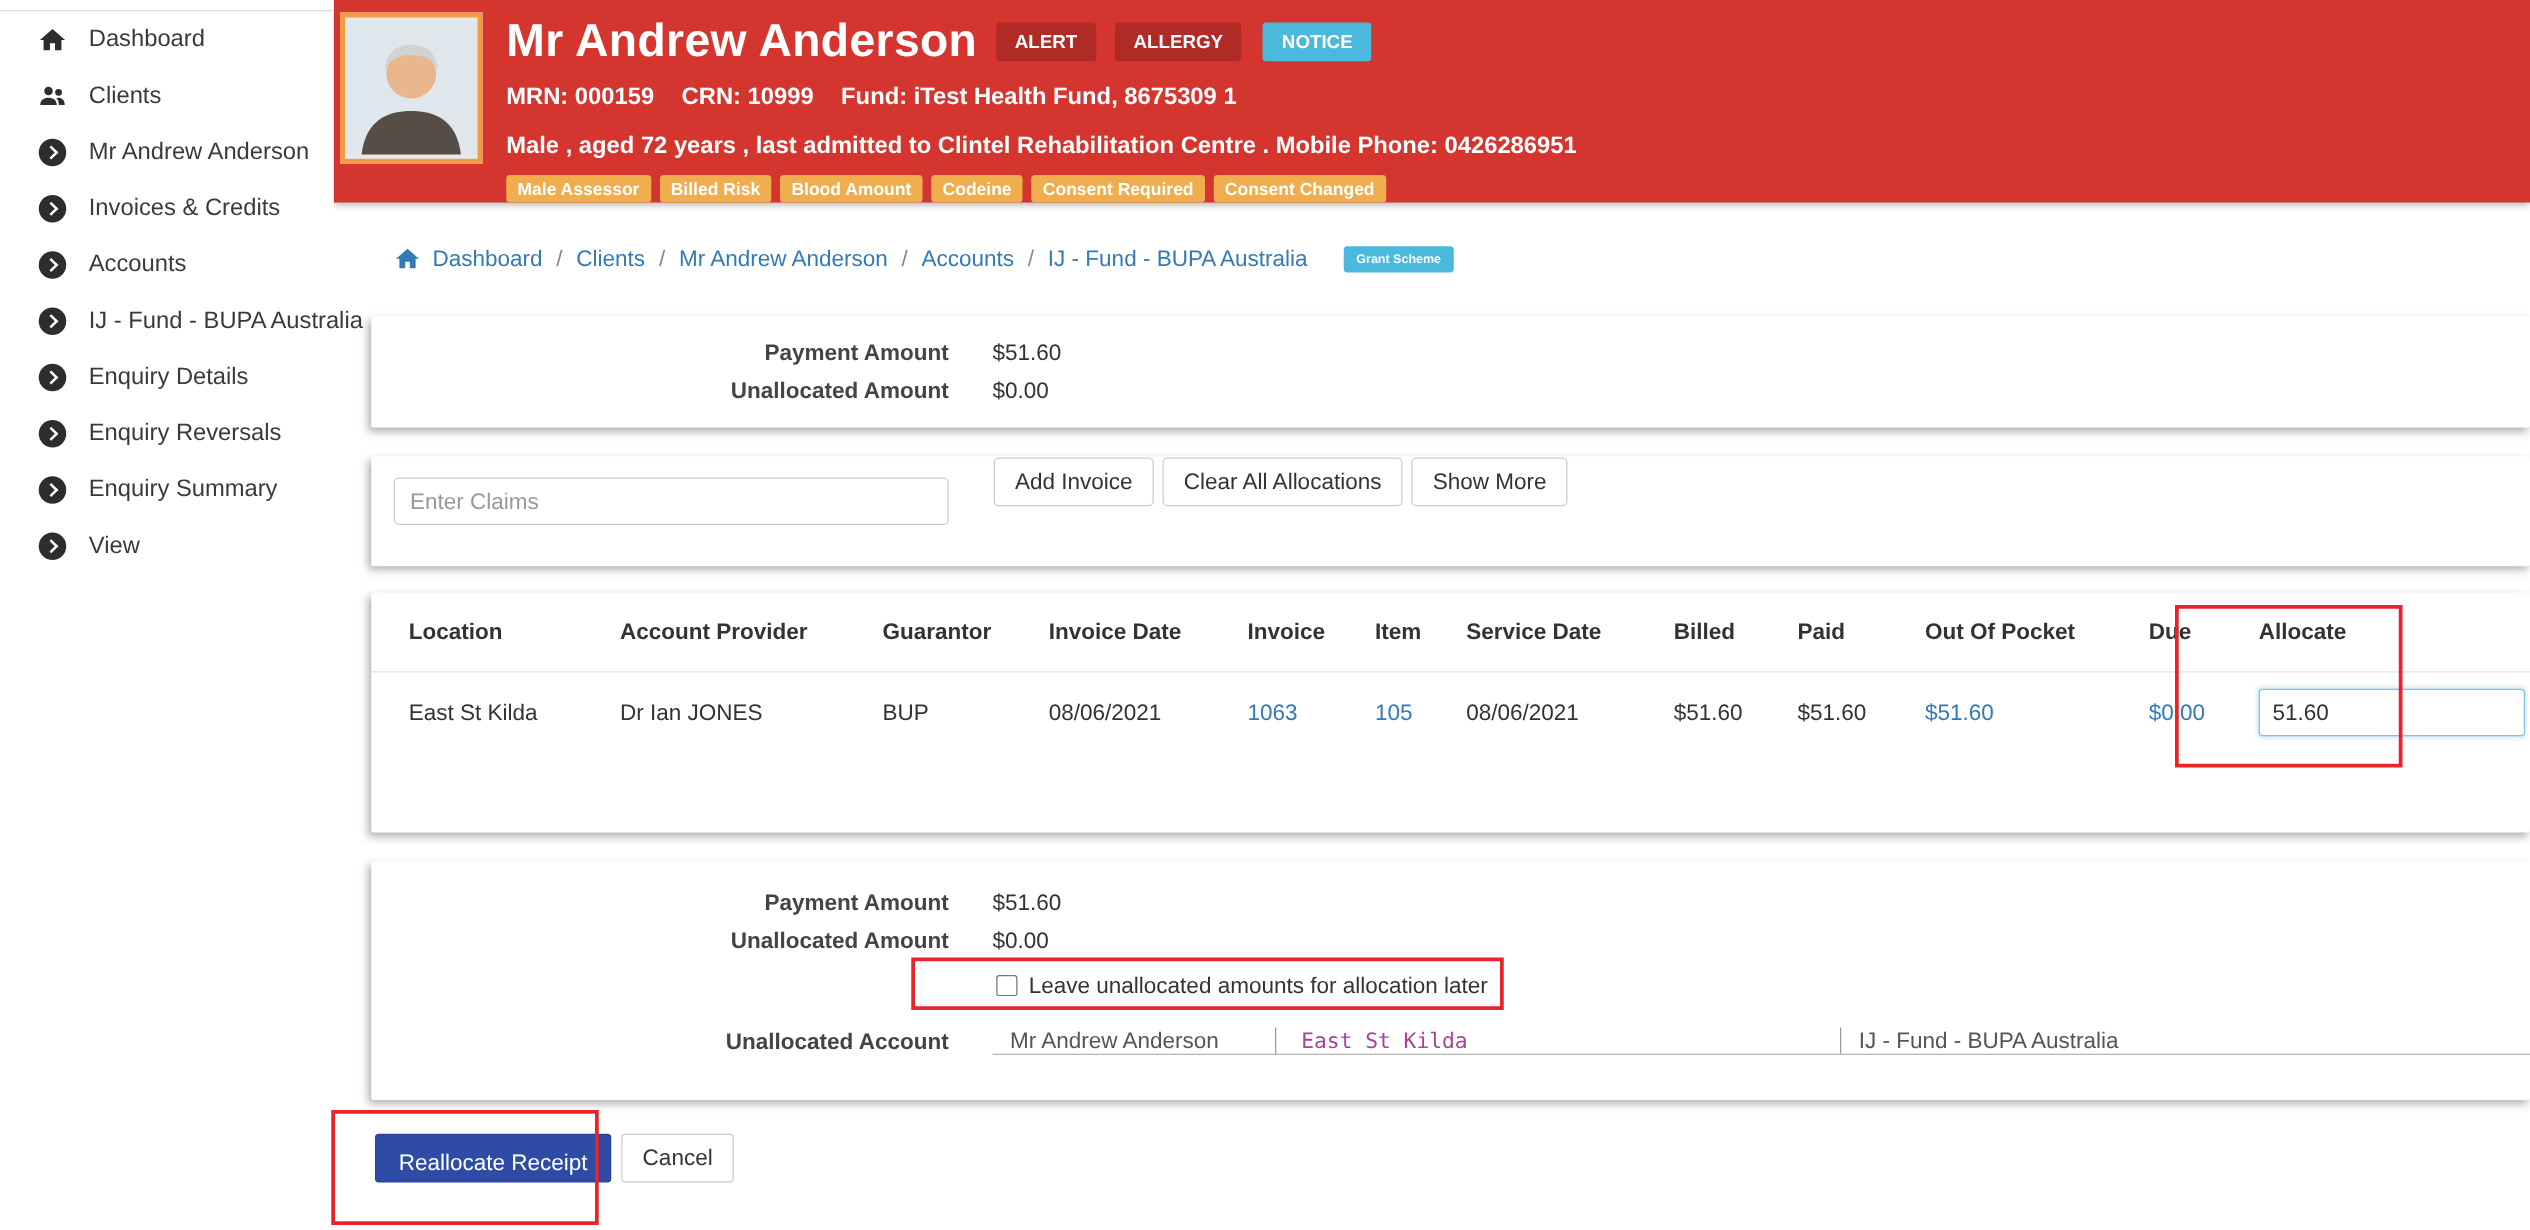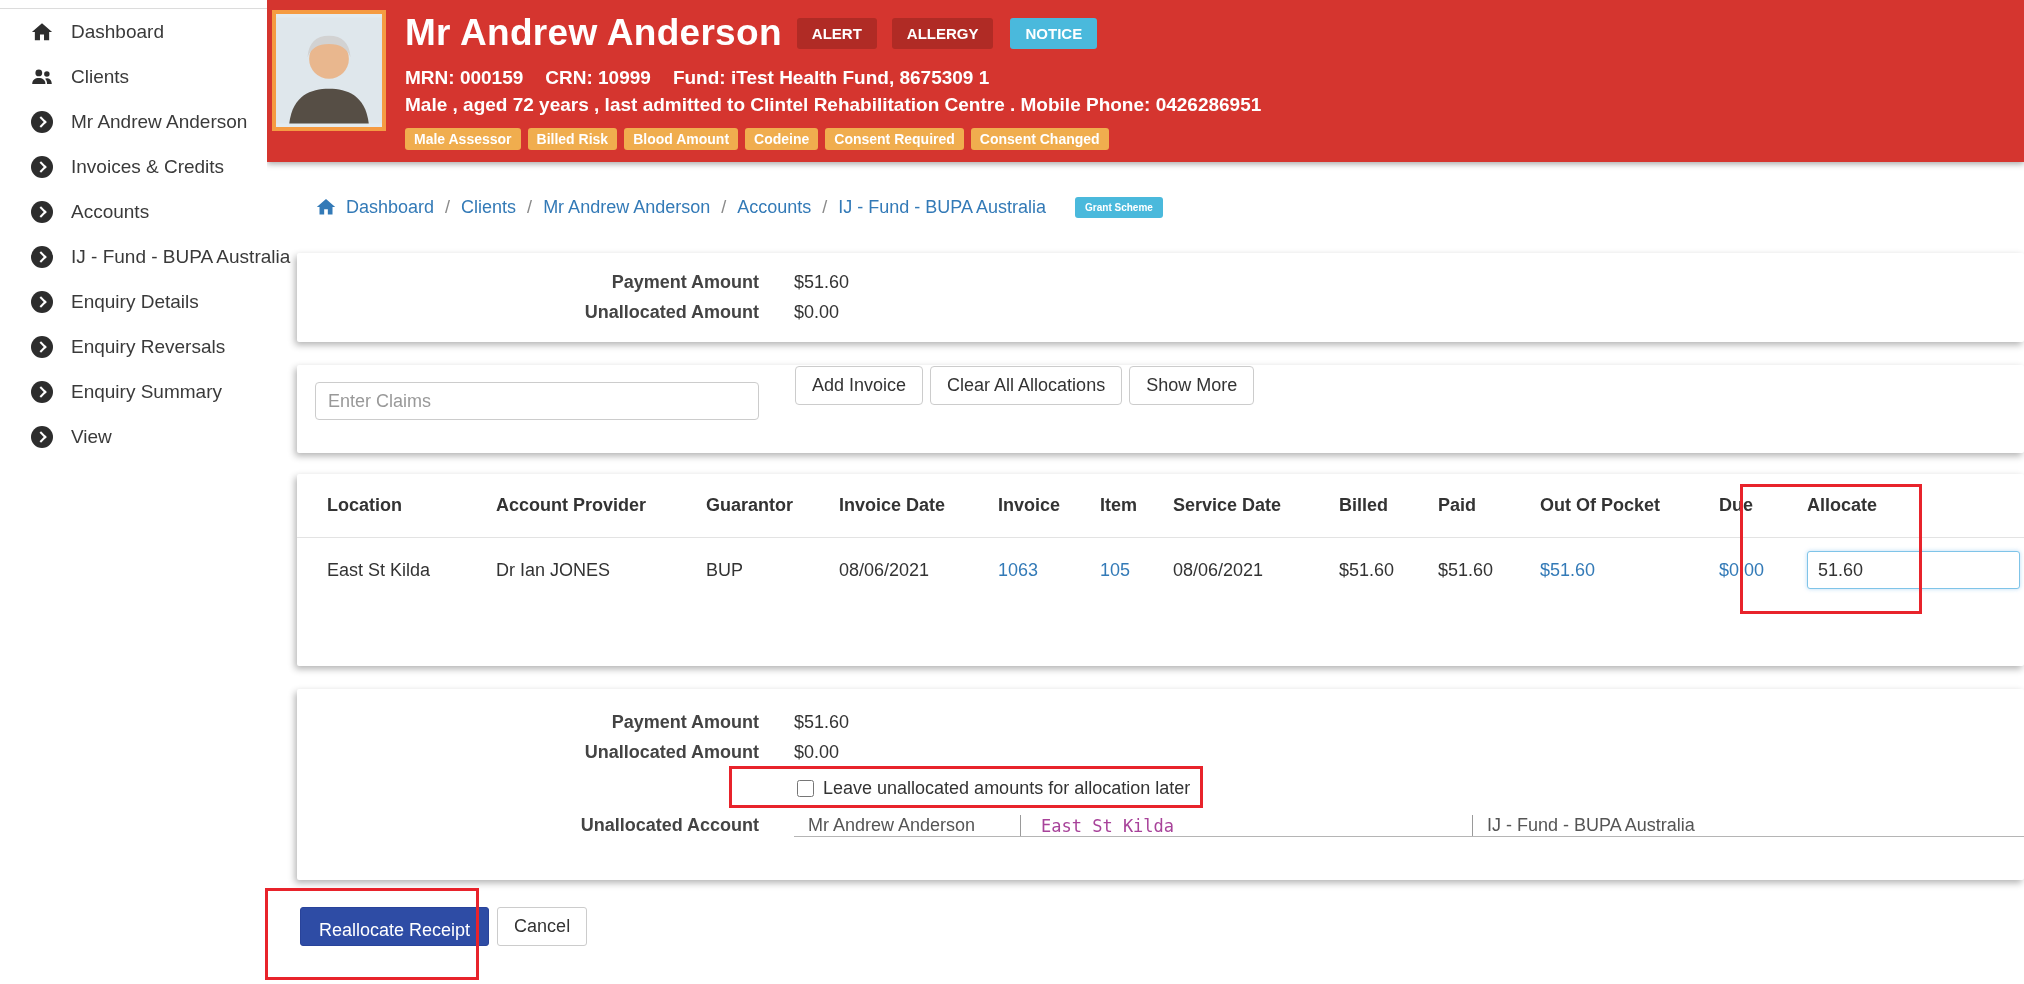--- a/index.html
+++ b/index.html
@@ -31,21 +31,21 @@
           border:4px solid var(--avatar-orange);background:#e3ebf0;overflow:hidden}
   .avatar svg{width:100%;height:100%;display:block}
   .header-info{position:absolute;left:138px;top:9px;right:20px;color:#fff}
   .title-row{display:flex;align-items:center;gap:15px;height:48px}
   .patient-title{font-size:37px;font-weight:700;margin:0;letter-spacing:.3px}
   .badge{font-size:15px;font-weight:700;padding:7px 15px;border-radius:3px;color:#fff;cursor:pointer}
   .badge-alert{background:var(--badge-dark-red)}
   .badge-notice{background:var(--badge-cyan)}
   .badge-notice{margin-left:2px}
   .id-row{margin-top:10px;font-size:19px;font-weight:700;display:flex;gap:22px;white-space:nowrap}
-  .demo-row{margin-top:5px;font-size:19px;font-weight:700;white-space:nowrap}
+  .demo-row{margin-top:17px;font-size:19px;font-weight:700;white-space:nowrap}
   .tags-row{margin-top:12px;display:flex;gap:7px}
   .tag{background:var(--tag-orange);color:#fff;font-size:14px;font-weight:700;
        padding:3px 9px;border-radius:3px;white-space:nowrap}
 
   
   .breadcrumb{position:absolute;left:316px;top:190px;height:34px;display:flex;
               align-items:center;font-size:18px;z-index:3}
   .bc-home{display:flex;align-items:center;margin-right:10px;cursor:pointer}
   .bc-home svg{width:20px;height:20px;fill:var(--link-blue)}
   .crumb{color:var(--link-blue);cursor:pointer}
@@ -77,21 +77,21 @@
   .t-row{height:64px;font-size:18px}
   .cell-link{color:var(--link-blue);cursor:pointer}
   .alloc-input{width:213px;height:38px;border:1px solid #7fc4e8;border-radius:3px;
                padding:0 10px;font-size:18px;color:#333;font-family:inherit;outline:none;
                box-shadow:0 0 4px rgba(102,175,233,.45)}
 
   .panel-summary-bottom{top:689px;height:191px;padding-top:14px}
   .checkbox-row{margin-top:4px;height:42px;display:flex;align-items:center;padding-left:500px}
   .checkbox-row input{width:17px;height:17px;margin:0 9px 0 0;cursor:pointer}
   .checkbox-row label{font-size:18px;color:#333;cursor:pointer}
-  .account-row{margin-top:6px;display:flex;align-items:flex-start;height:36px}
+  .account-row{margin-top:6px;display:flex;align-items:center;height:36px}
   .account-row .kv-label{display:flex;align-items:center;justify-content:flex-end}
   .account-fields{flex:1;margin-left:35px;display:flex;border-bottom:1px solid #b5b5b5}
   .account-seg{display:flex;align-items:center;padding-left:14px;font-size:18px;color:#555;cursor:pointer}
   .seg1{width:226px}
   .seg2{width:452px;border-left:1px solid #9a9a9a;padding-left:20px;
         font-family:"DejaVu Sans Mono",monospace;font-size:17px;color:var(--magenta)}
   .seg3{flex:1;border-left:1px solid #9a9a9a}
 
   
   .actions{position:absolute;left:300px;top:907px;display:flex;gap:8px;z-index:2}

